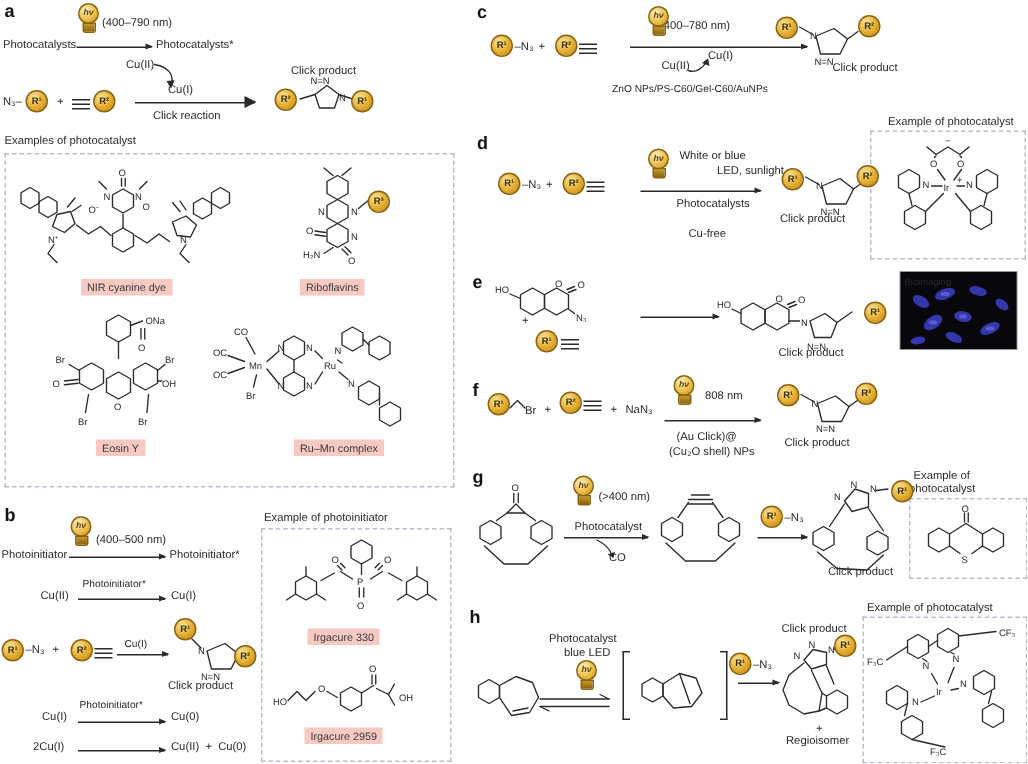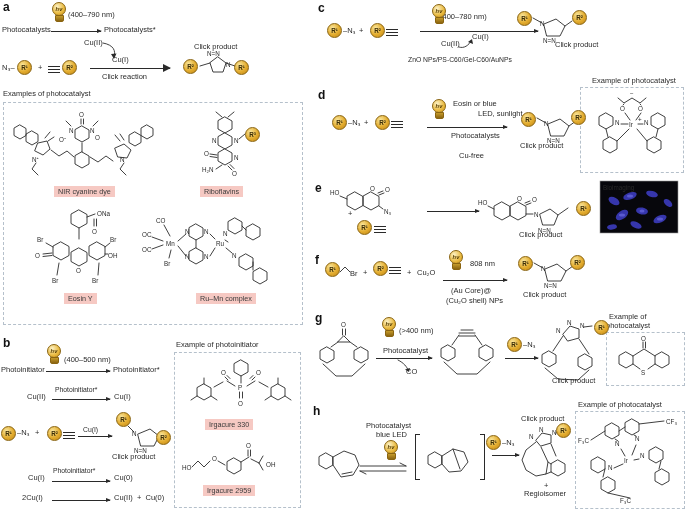--- a/index.html
+++ b/index.html
@@ -321,21 +321,21 @@
   <div class="t" style="left:348px;top:119px">–N₃</div>
   <div class="t" style="left:364px;top:119px">+</div>
   <div class="ball" style="left:375px;top:115px">R²</div>
   <div class="tb" style="left:391px;top:121px"></div>
   <div class="bulb" style="left:431px;top:99px">
     <div class="globe">
         <span class="hv">hν</span>
       </div>
     <div class="base"></div>
   </div>
-  <div class="t" style="left:453px;top:100px">Eosin or blue</div>
+  <div class="t" style="left:453px;top:100px">White or blue</div>
   <div class="t" style="left:478px;top:110px">LED, sunlight</div>
   <div class="arr" style="left:427px;top:127px;width:80px"></div>
   <div class="t" style="left:451px;top:132px">Photocatalysts</div>
   <div class="t" style="left:459px;top:152px">Cu-free</div>
   <div class="ball" style="left:521px;top:112px">R¹</div>
   <svg class="struct" style="left:535px;top:112px" width="42" height="30">
     <line x1="2" y1="6" x2="11" y2="11"></line>
     <text x="9" y="14">N</text>
     <polygon points="13,12 25,7 34,14 29,24 16,24"></polygon>
     <line x1="34" y1="14" x2="41" y2="9"></line>
@@ -429,30 +429,30 @@
   <div class="letter" style="left:315px;top:253px">f</div>
   <div class="ball" style="left:325px;top:262px">R¹</div>
   <svg class="struct" style="left:339px;top:263px" width="14" height="12">
     <polyline points="1,9 6,4 11,9"></polyline>
   </svg>
   <div class="t" style="left:350px;top:270px">Br</div>
   <div class="t" style="left:363px;top:269px">+</div>
   <div class="ball" style="left:373px;top:261px">R²</div>
   <div class="tb" style="left:389px;top:267px"></div>
   <div class="t" style="left:407px;top:269px">+</div>
-  <div class="t" style="left:417px;top:269px">Cu₂O</div>
+  <div class="t" style="left:417px;top:269px">NaN₃</div>
   <div class="bulb" style="left:448px;top:250px">
     <div class="globe">
         <span class="hv">hν</span>
       </div>
     <div class="base"></div>
   </div>
   <div class="t" style="left:470px;top:260px">808 nm</div>
   <div class="arr" style="left:443px;top:280px;width:64px"></div>
-  <div class="t" style="left:451px;top:287px">(Au Core)@</div>
+  <div class="t" style="left:451px;top:287px">(Au Click)@</div>
   <div class="t" style="left:446px;top:297px">(Cu₂O shell) NPs</div>
   <div class="ball" style="left:518px;top:256px">R¹</div>
   <svg class="struct" style="left:532px;top:257px" width="42" height="30">
     <line x1="2" y1="6" x2="11" y2="11"></line>
     <text x="9" y="14">N</text>
     <polygon points="13,12 25,7 34,14 29,24 16,24"></polygon>
     <line x1="34" y1="14" x2="41" y2="9"></line>
     <text x="12" y="31">N=N</text>
   </svg>
   <div class="ball" style="left:570px;top:255px">R²</div>

